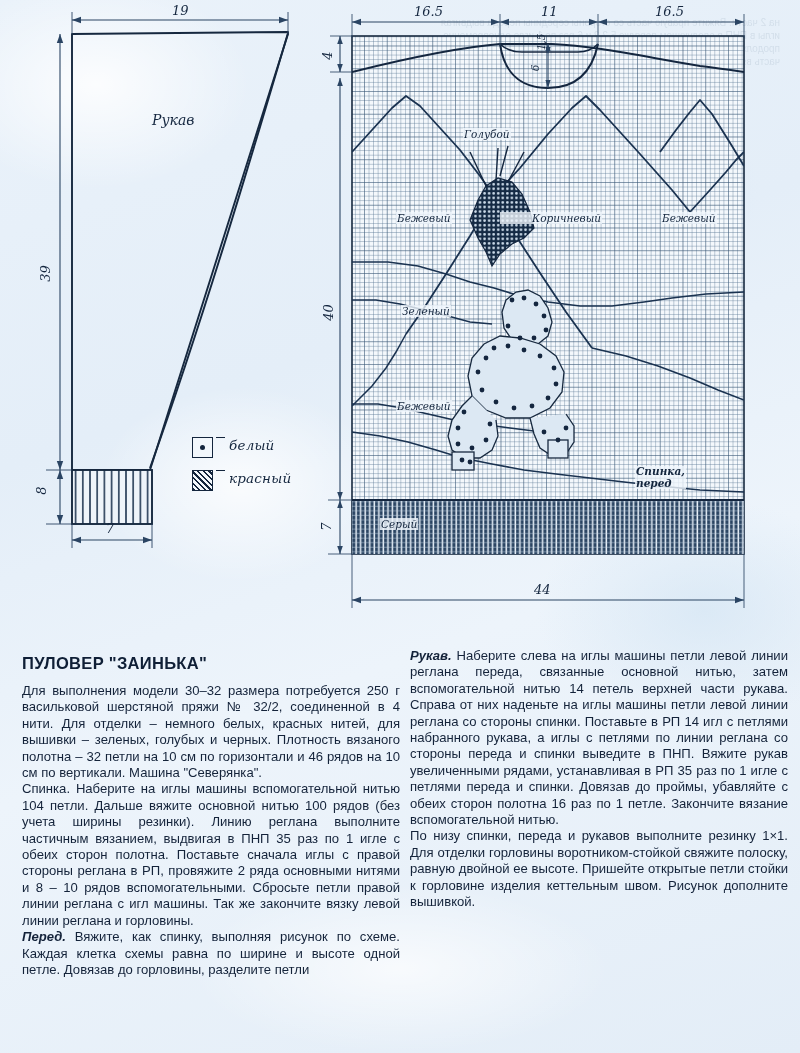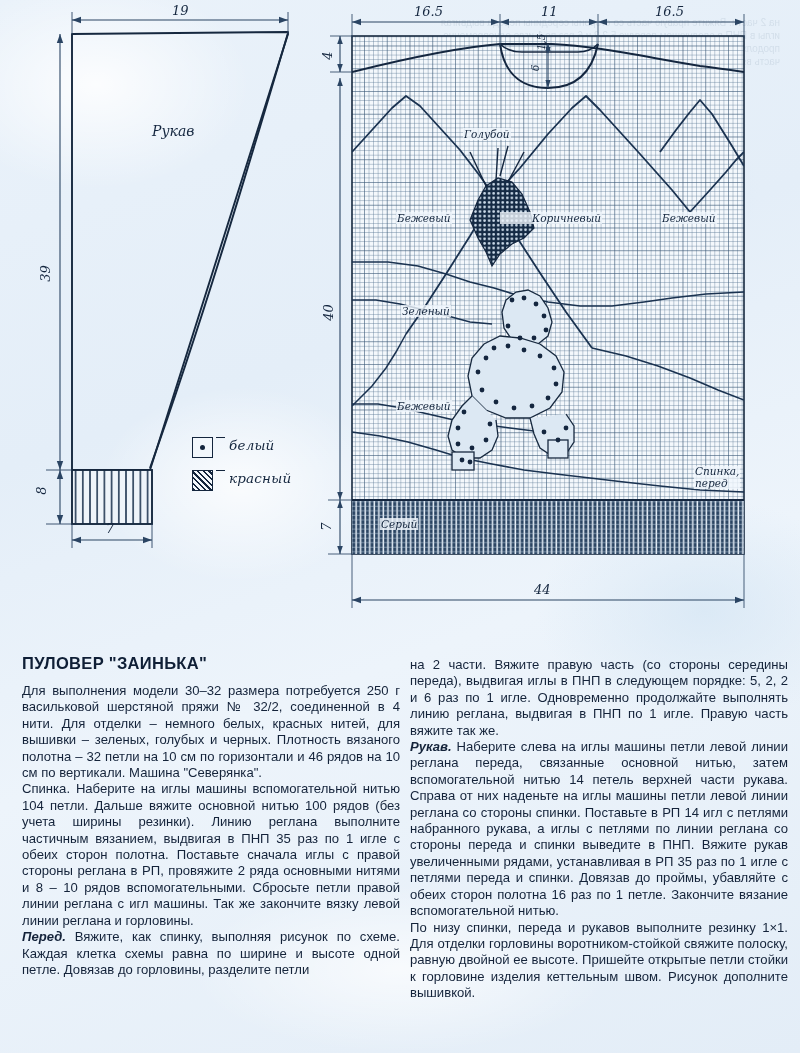--- a/index.html
+++ b/index.html
@@ -420,21 +420,21 @@
 
       <path d="M352,600 H744"></path>
       <path d="M352,600 l9,-3.2 v6.4 z" fill="#2a4463" stroke="none"></path>
       <path d="M744,600 l-9,-3.2 v6.4 z" fill="#2a4463" stroke="none"></path>
       <path d="M352,554 V608" stroke-width="0.85"></path>
       <path d="M744,554 V608" stroke-width="0.85"></path>
     </g>
   </svg>
 </div>
 
-<div class="piece-name" style="left:152px; top:123px;">Рукав</div>
+<div class="piece-name" style="left:152px; top:112px;">Рукав</div>
 
 <div class="dim" style="left:172px; top:3px;">19</div>
 
 <div class="dim rot" style="left:37px; top:266px; transform:rotate(-90deg);">39</div>
 
 <div class="dim rot" style="left:37px; top:483px; transform:rotate(-90deg);">8</div>
 
 <div class="dim" style="left:106px; top:521px;">7</div>
 
 <div class="dim" style="left:414px; top:4px;">16.5</div>
@@ -462,21 +462,21 @@
 <div class="chartlabel" style="left:500px; top:212px;padding-left:32px;">Коричневый</div>
 
 <div class="chartlabel" style="left:661px; top:212px;">Бежевый</div>
 
 <div class="chartlabel" style="left:401px; top:305px;">Зеленый</div>
 
 <div class="chartlabel" style="left:396px; top:400px;">Бежевый</div>
 
 <div class="chartlabel" style="left:380px; top:518px;">Серый</div>
 
-<div class="chartlabel two" style="left:694px; top:466px;">
+<div class="chartlabel two" style="left:635px; top:466px;font-weight:bold;">
   <div>Спинка,</div>
   <div>перед</div>
 </div>
 
 <div id="legend">
   <div class="legend-row">
     <span class="legend-swatch sw-dot"></span>
     <span class="legend-dash"></span>
     <span class="legend-label">белый</span>
   </div>
@@ -497,21 +497,20 @@
     <p class="para">
       <span class="lead-upright">Спинка.</span><span> Наберите на иглы машины вспомогательной нитью 104 петли. Дальше вяжите основной нитью 100 рядов (без учета ширины резинки). Линию реглана выполните частичным вязанием, выдвигая в ПНП 35 раз по 1 игле с обеих сторон полотна. Поставьте сначала иглы с правой стороны реглана в РП, провяжите 2 ряда основными нитями и 8 – 10 рядов вспомогательными. Сбросьте петли правой линии реглана с игл машины. Так же закончите вязку левой линии реглана и горловины.</span>
     </p>
 
     <p class="para">
       <span class="lead">Перед.</span><span> Вяжите, как спинку, выполняя рисунок по схеме. Каждая клетка схемы равна по ширине и высоте одной петле. Довязав до горловины, разделите петли</span>
     </p>
   </div>
 
   <div class="col" id="col-right">
-    <p class="para" style="margin-top:9px;">на 2 части. Вяжите правую часть (со стороны середины переда), выдвигая иглы в ПНП в следующем порядке: 5, 2, 2 и 6 раз по 1 игле. Одновременно продолжайте выполнять линию реглана, выдвигая в ПНП по 1 игле. Правую часть вяжите так же.</p>
 
     <p class="para">
       <span class="lead">Рукав.</span><span> Наберите слева на иглы машины петли левой линии реглана переда, связанные основной нитью, затем вспомогательной нитью 14 петель верхней части рукава. Справа от них наденьте на иглы машины петли левой линии реглана со стороны спинки. Поставьте в РП 14 игл с петлями набранного рукава, а иглы с петлями по линии реглана со стороны переда и спинки выведите в ПНП. Вяжите рукав увеличенными рядами, устанавливая в РП 35 раз по 1 игле с петлями переда и спинки. Довязав до проймы, убавляйте с обеих сторон полотна 16 раз по 1 петле. Закончите вязание вспомогательной нитью.</span>
     </p>
 
     <p class="para">По низу спинки, переда и рукавов выполните резинку 1×1. Для отделки горловины воротником-стойкой свяжите полоску, равную двойной ее высоте. Пришейте открытые петли стойки к горловине изделия кеттельным швом. Рисунок дополните вышивкой.</p>
   </div>
 
 </div>
 

